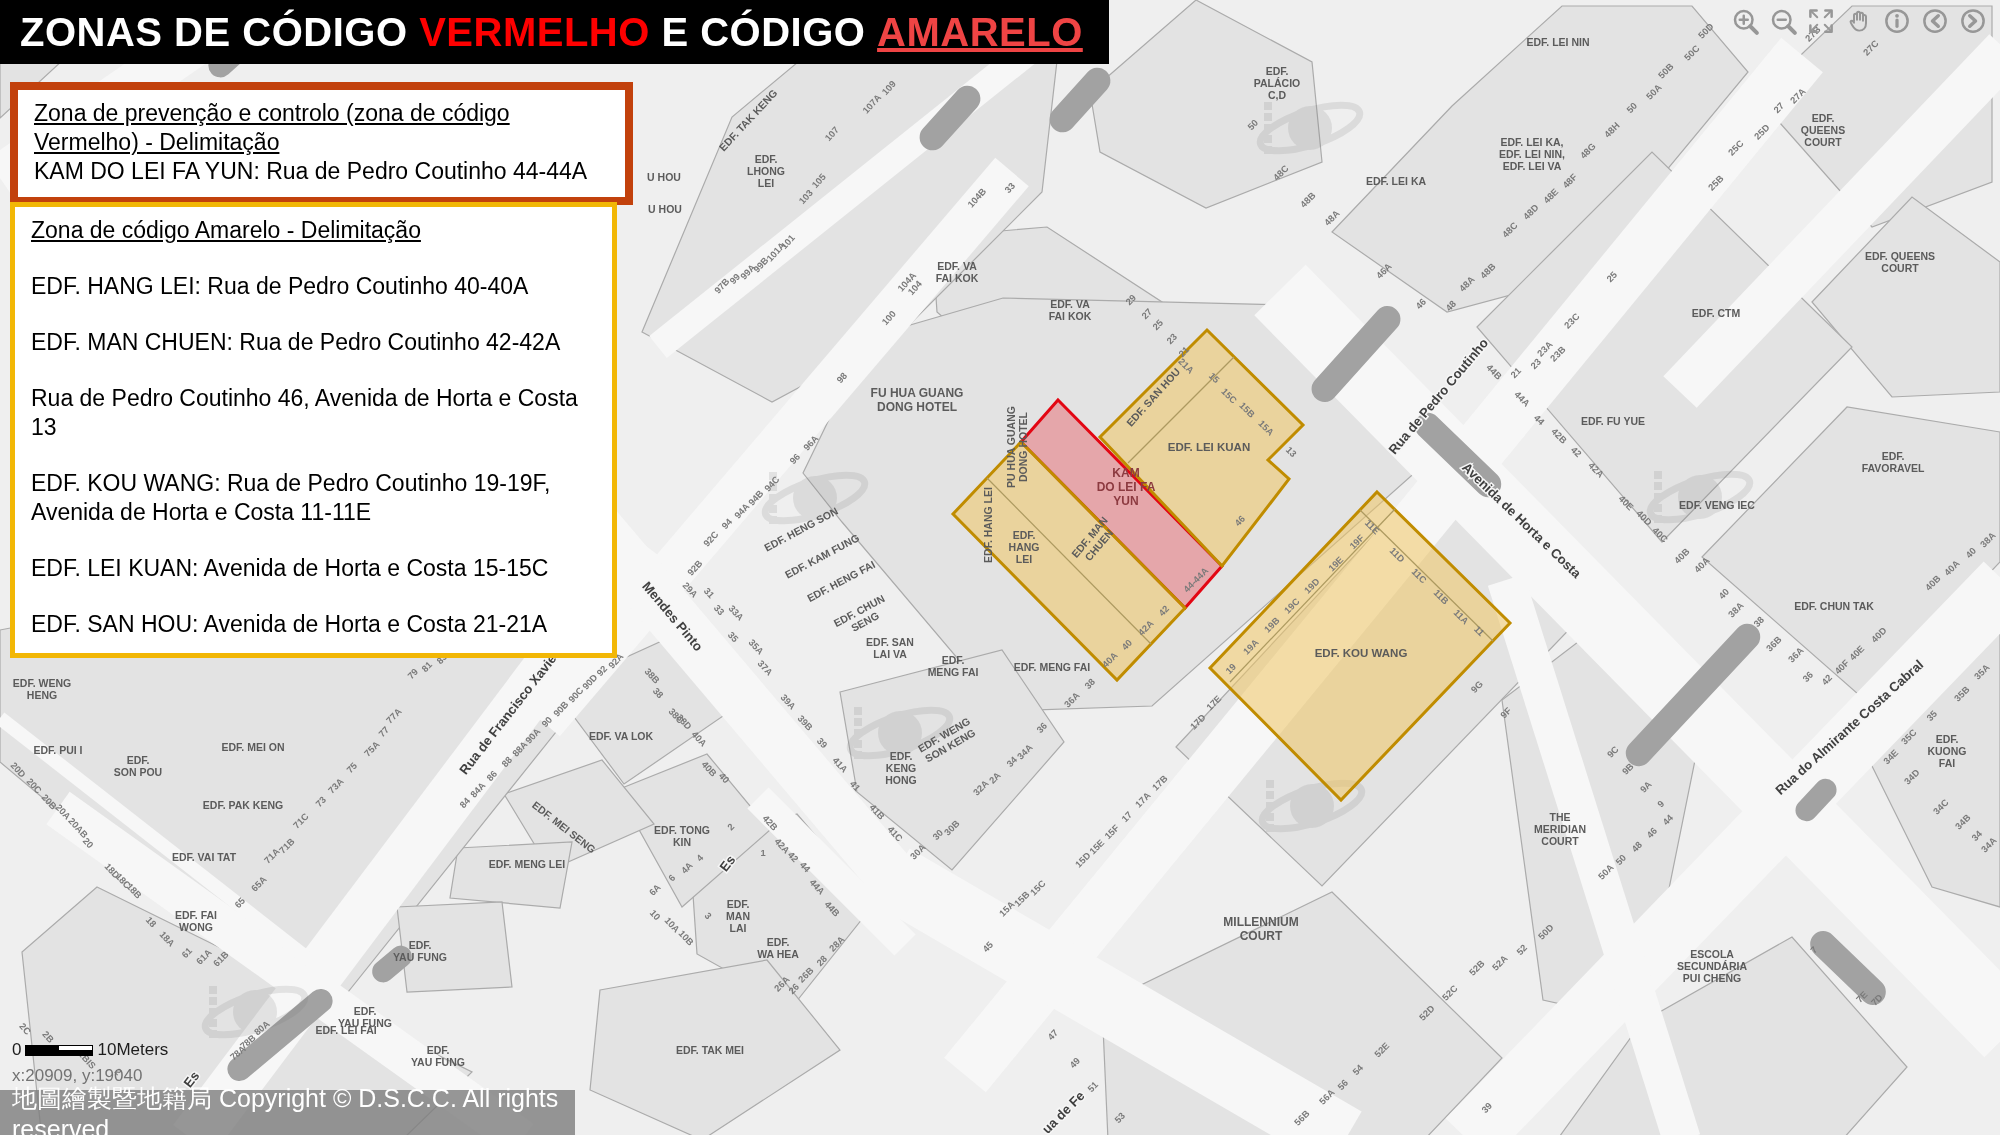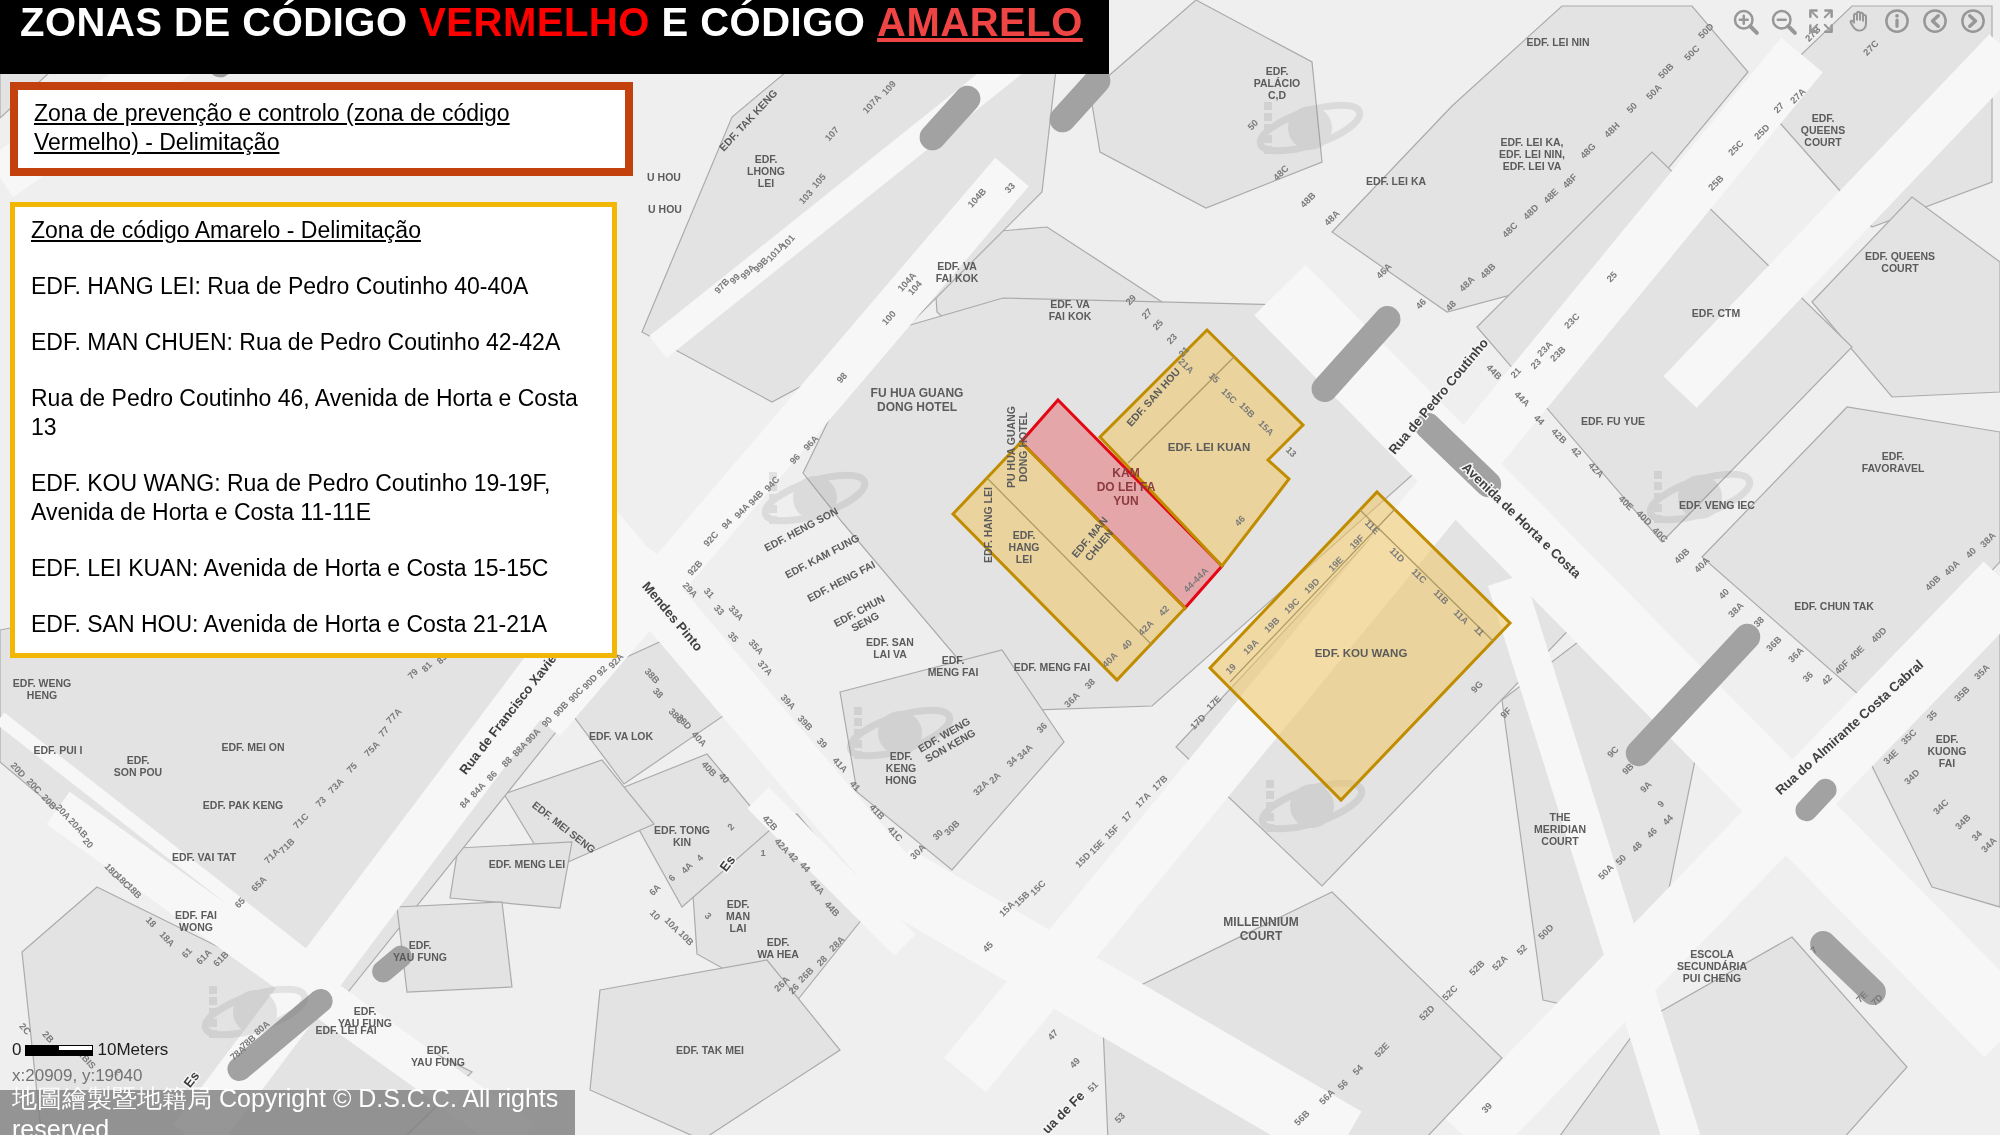--- a/index.html
+++ b/index.html
@@ -1,19 +1,19 @@
 <!DOCTYPE html>
 <html><head>
 <meta charset="utf-8">
 <style>
   html,body{margin:0;padding:0;}
   body{width:2000px;height:1135px;position:relative;overflow:hidden;background:#EFEFEF;
        font-family:"Liberation Sans",sans-serif;}
   #map-svg{position:absolute;left:0;top:0;width:2000px;height:1135px;}
-  .banner{position:absolute;left:0;top:0;height:74px;background:#000;display:flex;align-items:flex-start;
+  .banner{position:absolute;left:0;top:0;height:64px;background:#000;display:flex;align-items:center;
           padding:0 26px 0 20px;font-size:40px;font-weight:bold;white-space:pre;letter-spacing:.5px;z-index:30;}
   .legend{position:absolute;background:#fff;color:#000;font-size:23px;line-height:29px;z-index:30;}
   .legend .title{text-decoration:underline;}
   .legend-red{left:10px;top:82px;width:575px;border:8px solid #c2410c;padding:9px 16px 11px 16px;}
   .legend-yellow{left:10px;top:202px;width:565px;border:5px solid #F2B705;padding:9px 16px 14px 16px;}
   .legend .entry{margin-top:27px;}
   .legend-red .entry{margin-top:0;}
   .toolbar{position:absolute;top:6px;right:12px;display:flex;gap:7px;z-index:30;}
   .toolbar button{width:31px;height:31px;border:none;background:transparent;padding:0;cursor:pointer;}
   .toolbar svg{width:30px;height:30px;stroke:#979797;fill:none;stroke-width:2;stroke-linecap:round;stroke-linejoin:round;}
@@ -472,20 +472,21 @@
     <text text-anchor="middle" dominant-baseline="central" font-size="13.2" font-weight="700" fill="#404040" font-family="&quot;Liberation Sans&quot;,sans-serif" transform="translate(1849 727) rotate(-42)" stroke="#F6F6F6" stroke-width="3" paint-order="stroke"><tspan x="0" dy="0">Rua do Almirante Costa Cabral</tspan></text>
     <text text-anchor="middle" dominant-baseline="central" font-size="13.2" font-weight="700" fill="#404040" font-family="&quot;Liberation Sans&quot;,sans-serif" transform="translate(727 863) rotate(-52)" stroke="#F6F6F6" stroke-width="3" paint-order="stroke"><tspan x="0" dy="0">Es</tspan></text>
     <text text-anchor="middle" dominant-baseline="central" font-size="13.2" font-weight="700" fill="#404040" font-family="&quot;Liberation Sans&quot;,sans-serif" transform="translate(191 1079) rotate(-52)" stroke="#F6F6F6" stroke-width="3" paint-order="stroke"><tspan x="0" dy="0">Es</tspan></text>
     <text text-anchor="middle" dominant-baseline="central" font-size="13.2" font-weight="700" fill="#404040" font-family="&quot;Liberation Sans&quot;,sans-serif" transform="translate(1063 1112) rotate(-45)" stroke="#F6F6F6" stroke-width="3" paint-order="stroke"><tspan x="0" dy="0">ua de Fe</tspan></text>
   </svg>
 
 <div class="banner" id="banner"><span style="color: rgb(255, 255, 255);">ZONAS DE CÓDIGO </span><span style="color: rgb(254, 0, 0);">VERMELHO</span><span style="color: rgb(255, 255, 255);"> E CÓDIGO </span><span style="color: #ef4444; text-decoration: underline;">AMARELO</span></div>
 
 <div class="legend legend-red">
   <div class="title">Zona de prevenção e controlo (zona de código Vermelho) - Delimitação</div>
+  <div class="entry">KAM DO LEI FA YUN: Rua de Pedro Coutinho 44-44A</div>
 </div>
 
 <div class="legend legend-yellow">
   <div class="title">Zona de código Amarelo - Delimitação</div>
   <div id="yellow-entries">
       <div class="entry">EDF. HANG LEI: Rua de Pedro Coutinho 40-40A</div>
       <div class="entry">EDF. MAN CHUEN: Rua de Pedro Coutinho 42-42A</div>
       <div class="entry">Rua de Pedro Coutinho 46, Avenida de Horta e Costa 13</div>
       <div class="entry">EDF. KOU WANG: Rua de Pedro Coutinho 19-19F, Avenida de Horta e Costa 11-11E</div>
       <div class="entry">EDF. LEI KUAN: Avenida de Horta e Costa 15-15C</div>

